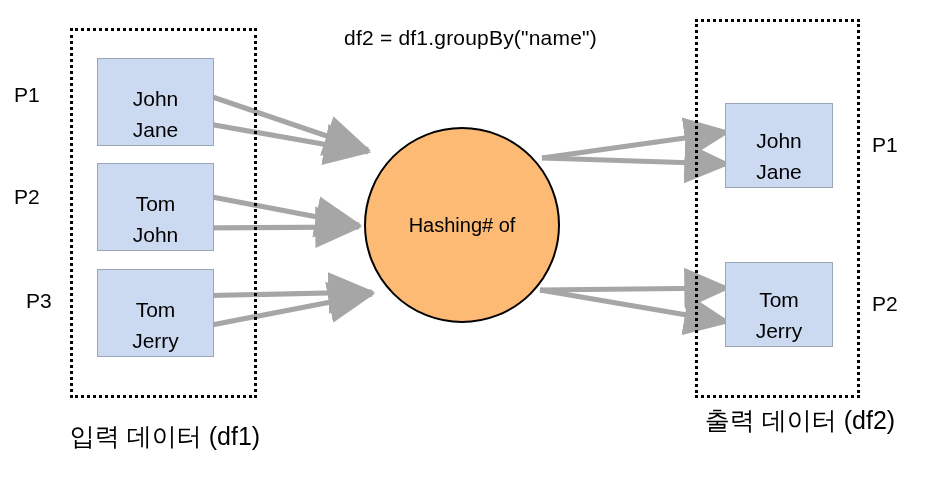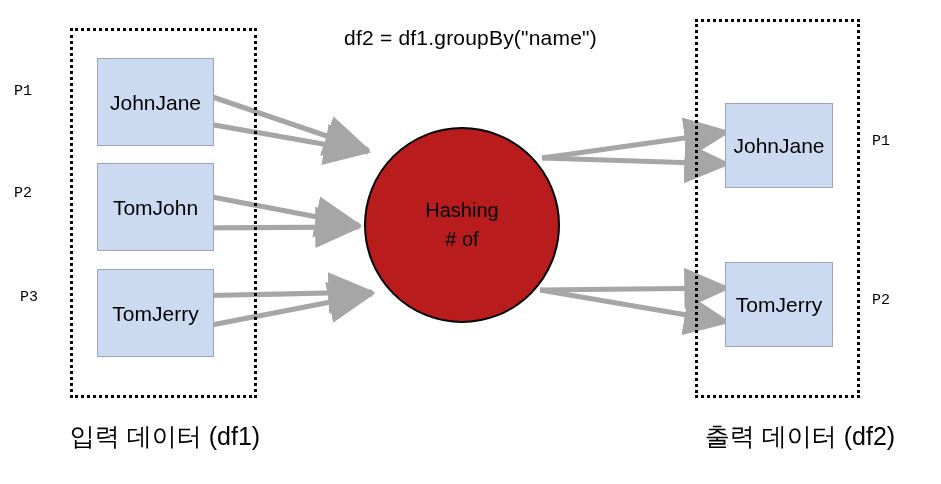--- a/index.html
+++ b/index.html
@@ -51,67 +51,65 @@
     top: 19px;
     width: 165px;
     height: 379px;
   }
   .data-box {
     position: absolute;
     background: #ccdaf1;
     border: 1px solid #9aa6b8;
     box-sizing: border-box;
     display: flex;
-    flex-direction: row;
+    flex-direction: column;
     align-items: center;
-    justify-content: center;
+    justify-content: flex-end;
   }
   .data-box .row {
     font-size: 21px;
     color: #000000;
     line-height: 31px;
     white-space: nowrap;
   }
   .p-label {
     position: absolute;
-    font-size: 15px;
+    font-size: 21px;
     color: #000000;
     white-space: nowrap;
-    font-family: Liberation Mono, monospace;
   }
   .hash-circle {
     position: absolute;
     left: 364px;
     top: 127px;
     width: 196px;
     height: 196px;
     border: 2.5px solid #000000;
     border-radius: 50%;
     box-sizing: border-box;
-    background: #b91c1c;
+    background: #fdba74;
     display: flex;
-    flex-direction: column;
     align-items: center;
     justify-content: center;
   }
   .hash-circle .cline {
     font-size: 20px;
     color: #000000;
     line-height: 29px;
     white-space: nowrap;
   }
   .caption {
     position: absolute;
     font-size: 25px;
     color: #000000;
     white-space: nowrap;
     text-align: center;
   }
   .caption-left { left: 60px; top: 420px; width: 210px; }
-  .caption-right { left: 695px; top: 420px; width: 210px; }
+  .caption-right { left: 695px; top: 404px; width: 210px; }
 </style>
 </head>
 <body>
 
 <div id="canvas">
 
   <svg id="edges" viewBox="0 0 941 484">
     <defs>
       <marker id="ah" markerWidth="9" markerHeight="8" refX="8.4" refY="4" orient="auto" markerUnits="strokeWidth">
         <path d="M0,0 L9,4 L0,8 z" fill="#a6a6a6"></path>
@@ -136,21 +134,21 @@
     </g>
   </svg>
 
   <div class="title">df2 = df1.groupBy("name")</div>
 
   <div class="dotted-group group-left"></div>
   <div class="dotted-group group-right"></div>
 
   <div class="p-label" style="left:14px; top:83px;">P1</div>
   <div class="p-label" style="left:14px; top:185px;">P2</div>
-  <div class="p-label" style="left:20px; top:289px;">P3</div>
+  <div class="p-label" style="left:26px; top:289px;">P3</div>
 
   <div class="data-box" style="left:97px; top:58px; width:117px; height:88px;">
     <div class="row">John</div>
     <div class="row">Jane</div>
   </div>
 
   <div class="data-box" style="left:97px; top:163px; width:117px; height:88px;">
     <div class="row">Tom</div>
     <div class="row">John</div>
   </div>

